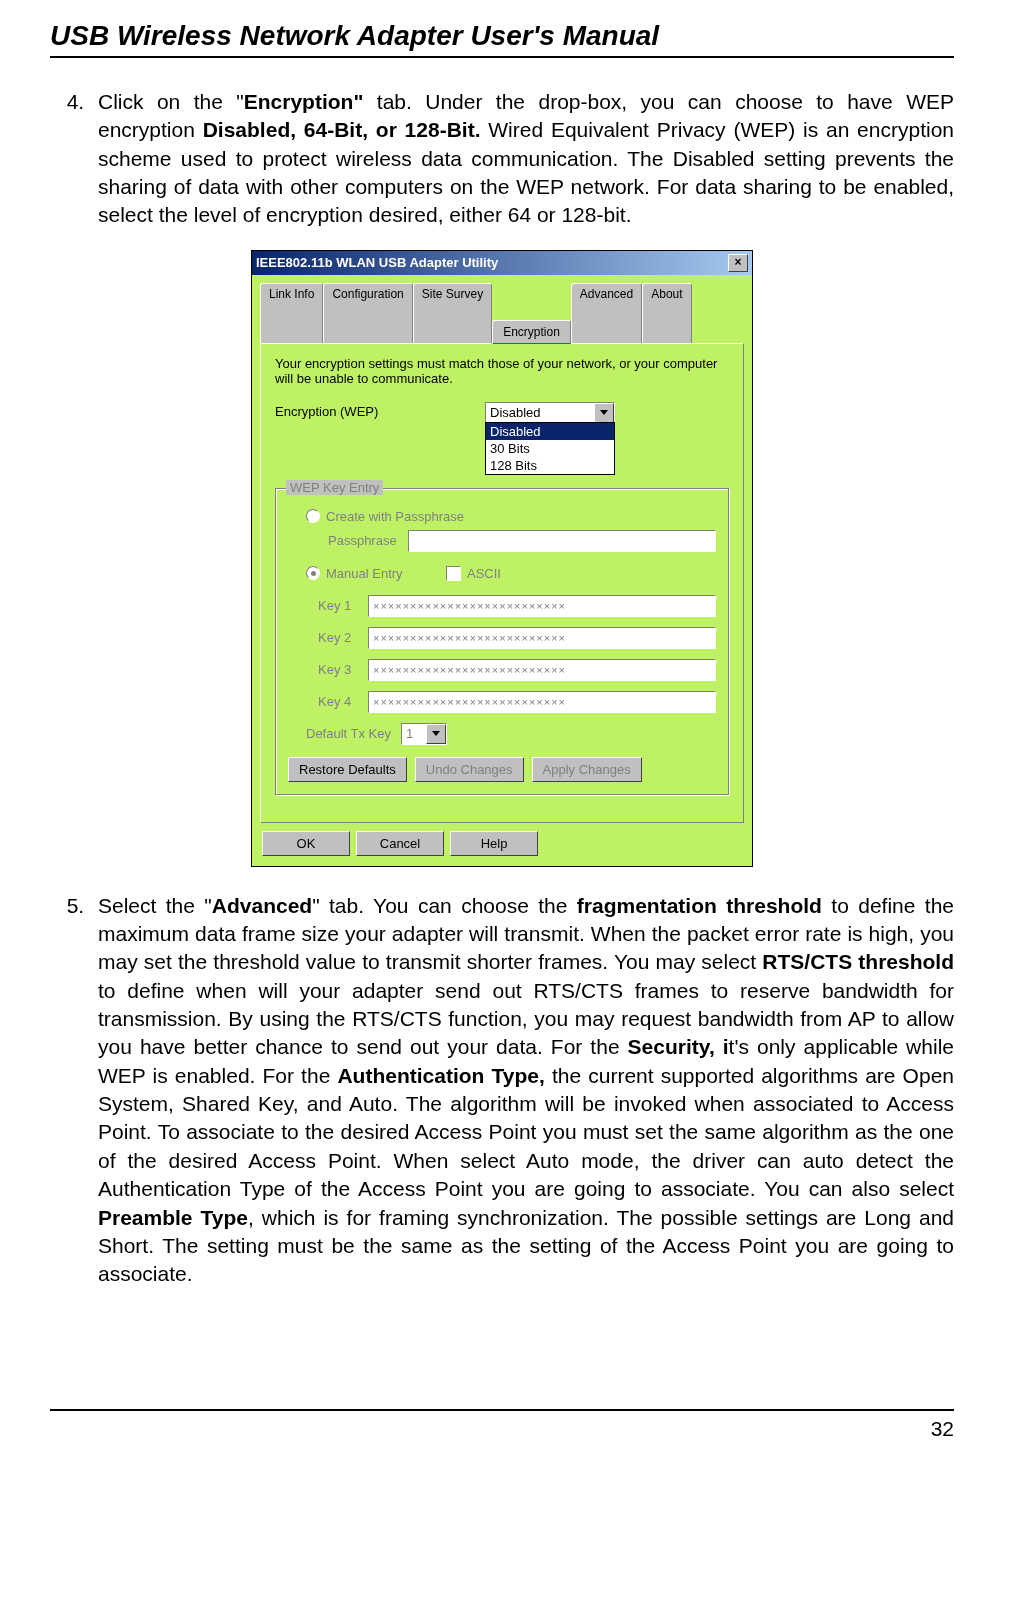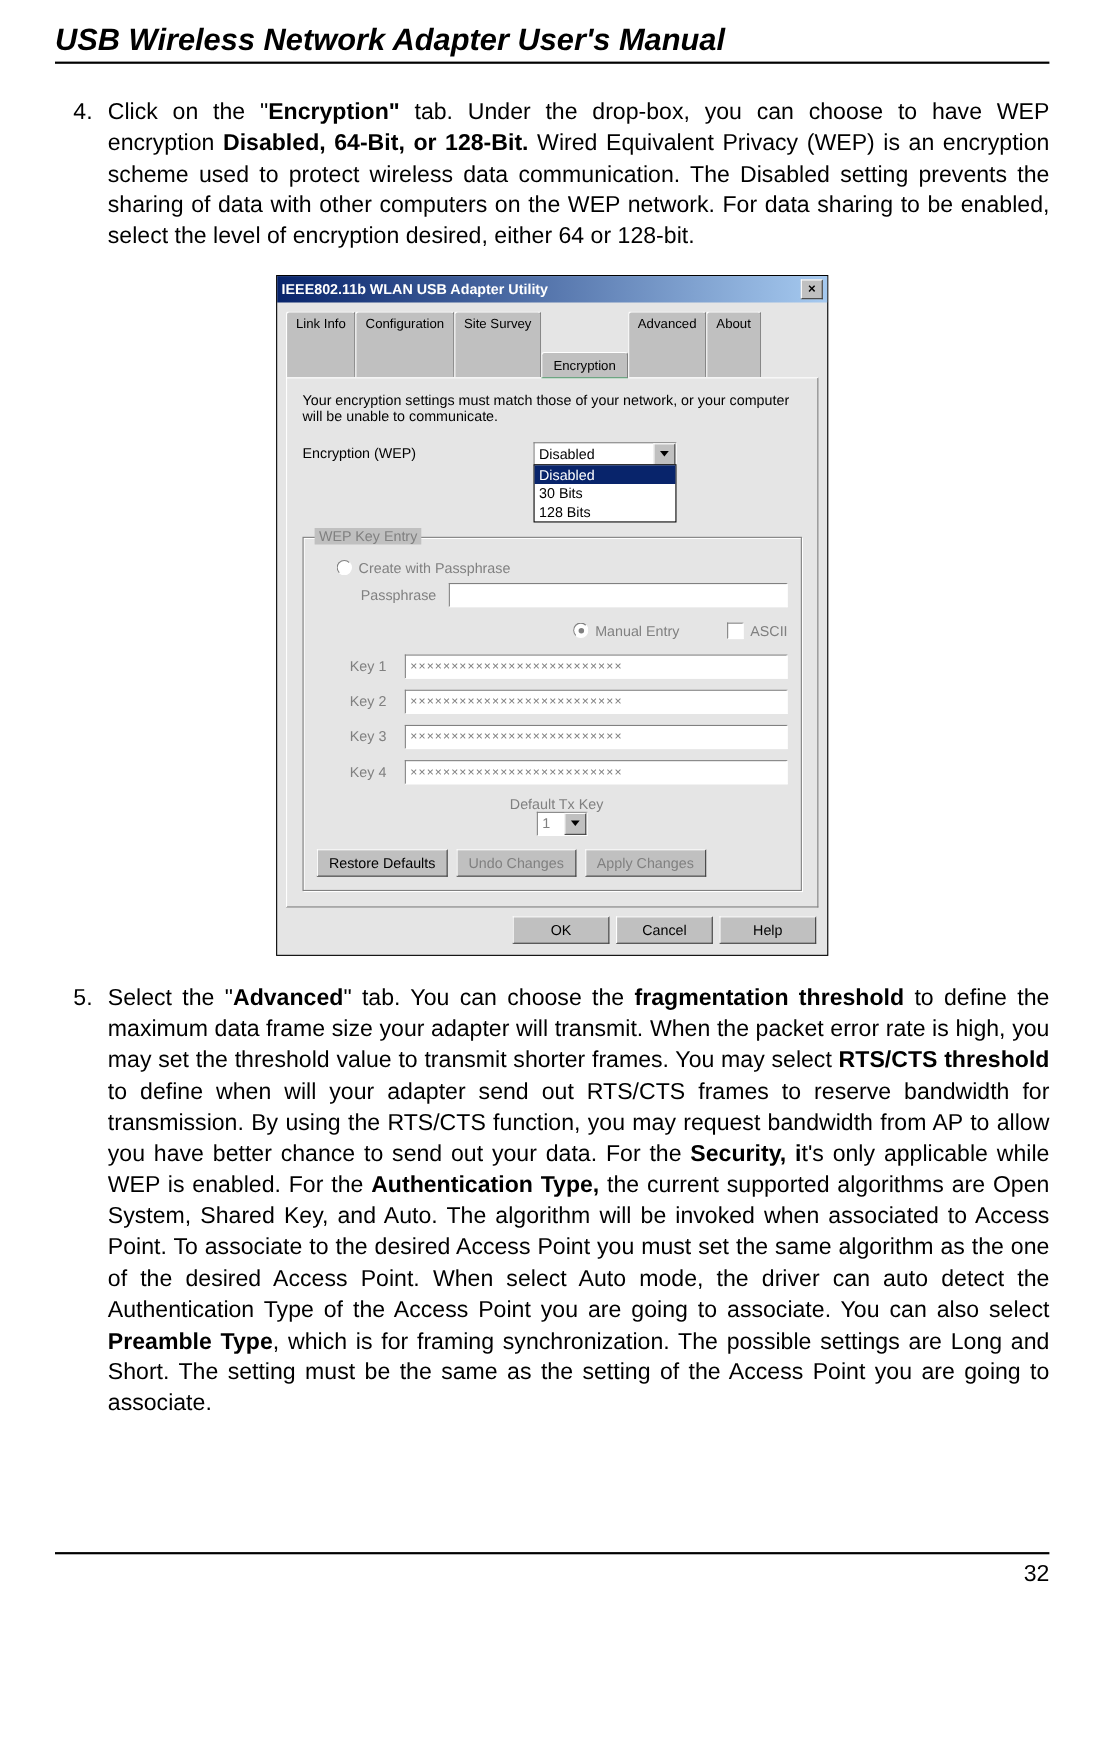--- a/index.html
+++ b/index.html
@@ -36,21 +36,21 @@
   }
   .bold { font-weight: bold; }
   
   .dialog-wrap {
     display: flex;
     justify-content: center;
     margin: 20px 0 25px 0;
   }
   .dialog {
     width: 500px;
-    background: #e5e5e5;
+    background: #bef264;
     border: 1px solid #000;
     font-family: "MS Sans Serif", Tahoma, sans-serif;
     font-size: 13px;
     color: #000;
   }
   .titlebar {
     background: linear-gradient(to right, #08246b, #a6caf0);
     color: #fff;
     font-weight: bold;
     padding: 3px 4px;
@@ -280,21 +280,21 @@
     font-size: 13px;
     text-align: center;
     min-width: 100px;
     box-sizing: border-box;
   }
   .win-btn.disabled {
     color: #808080;
   }
   .bottom-btns {
     display: flex;
-    justify-content: flex-end;
+    justify-content: flex-start;
     gap: 6px;
     padding: 0 10px 10px 10px;
   }
   .bottom-btns .win-btn {
     min-width: 88px;
   }
   .footer {
     border-top: 2px solid #000;
     margin-top: 120px;
     padding-top: 6px;
@@ -311,21 +311,20 @@
     width: 200px;
     padding-right: 10px;
     font-size: 13px;
     color: #000;
     padding-top: 2px;
   }
   .tx-row {
     display: flex;
     align-items: center;
     margin: 8px 0 0 18px;
-    flex-direction: column;
   }
 </style>
 </head>
 <body>
 
 <div class="page">
   <div class="header">USB Wireless Network Adapter User's Manual</div>
 
   <div class="body-text">
     <ol start="4">
@@ -374,21 +373,21 @@
 
           <div class="row" style="margin-left:18px;">
             <span class="radio"></span>
             <span class="opt-label">Create with Passphrase</span>
           </div>
           <div class="row" style="margin-left:40px; margin-bottom:14px;">
             <span class="opt-label" style="width:80px;">Passphrase</span>
             <div class="text-input passphrase-input"></div>
           </div>
 
-          <div class="row" style="margin-left:18px; margin-bottom:14px;justify-content:flex-end;">
+          <div class="row" style="margin-left:18px; margin-bottom:14px;">
             <span class="radio checked"></span>
             <span class="opt-label" style="width:120px;">Manual Entry</span>
             <span class="checkbox"></span>
             <span class="opt-label">ASCII</span>
           </div>
 
           <div class="key-row">
             <span class="key-label">Key 1</span>
             <div class="text-input">××××××××××××××××××××××××××</div>
           </div>

